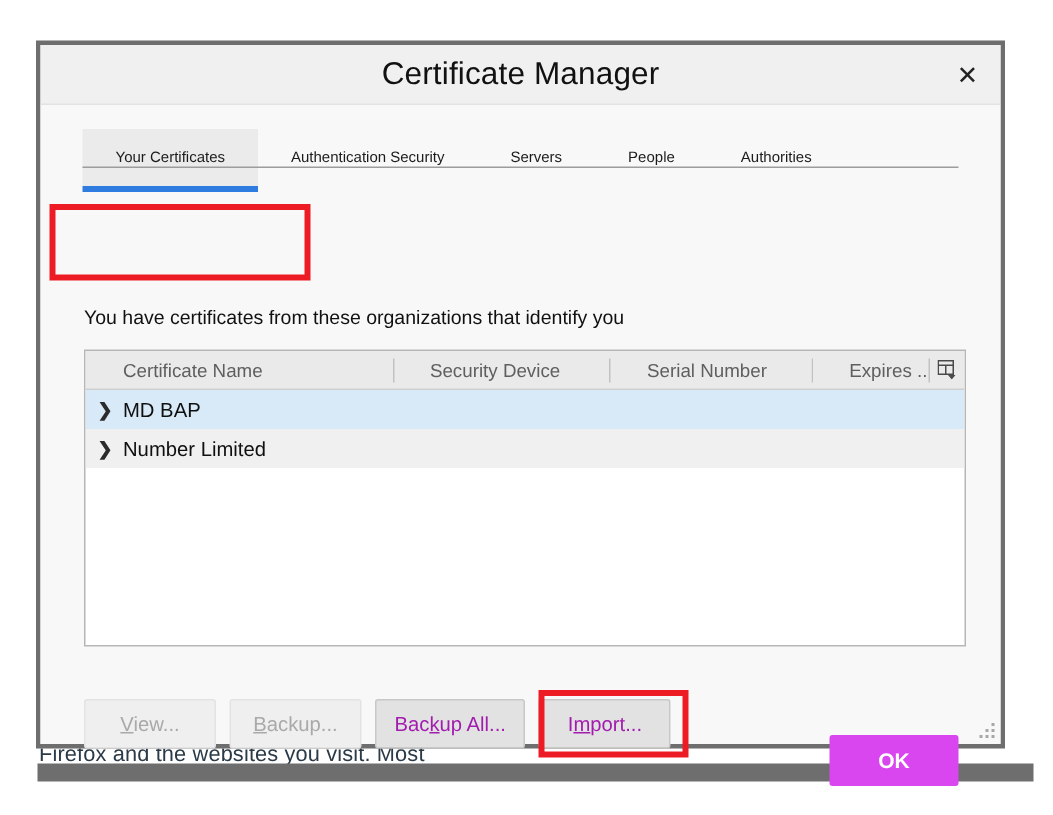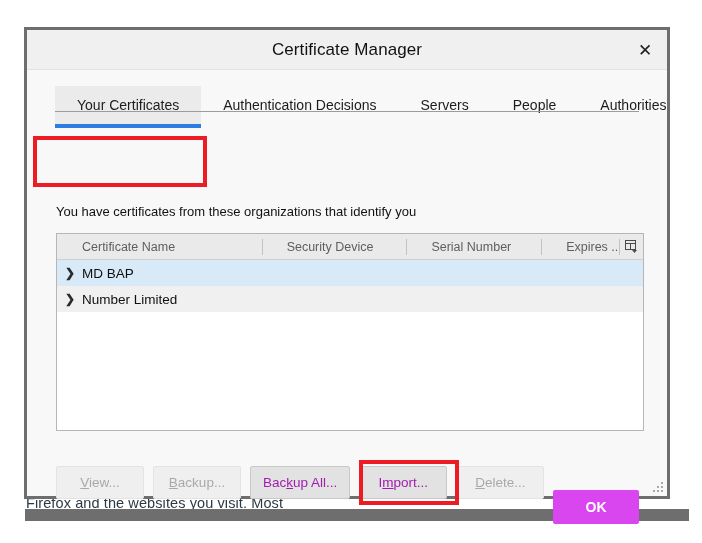--- a/index.html
+++ b/index.html
@@ -55,21 +55,21 @@
     position: relative;
     height: 40px;
     background: #f0f0f0;
     border-bottom: 1px solid #e2e2e2;
     display: flex;
     align-items: center;
     justify-content: center;
     flex: 0 0 auto;
   }
   #dialog-title {
-    font-size: 17px;
+    font-size: 21px;
     color: #111111;
     letter-spacing: .1px;
     text-align: right;
   }
   #close-btn {
     position: absolute;
     right: 6px; top: 4px;
     width: 32px; height: 32px;
     display: flex; align-items: center; justify-content: center;
     font-size: 17px;
@@ -100,21 +100,21 @@
     align-items: flex-end;
     height: 42px;
   }
   .tab {
     position: relative;
     height: 38px;
     display: flex;
     align-items: center;
     justify-content: flex-start;
     padding: 0 22px;
-    font-size: 14px;
+    font-size: 10px;
     color: #1c1c1c;
     background: transparent;
     cursor: pointer;
     white-space: nowrap;
   }
   .tab.active {
     background: #ebebeb;
   }
   .tab.active .tab-underline {
     position: absolute;
@@ -295,21 +295,21 @@
 
     <div id="body">
 
       <div id="tabstrip">
         <div id="tabs">
           <div class="tab active">
             <span>Your Certificates</span>
             <span class="tab-underline" style="background: rgb(47, 124, 224);"></span>
           </div>
           <div class="tab">
-            <span>Authentication Decisions</span>
+            <span>Authentication Security</span>
           </div>
           <div class="tab">
             <span>Servers</span>
           </div>
           <div class="tab">
             <span>People</span>
           </div>
           <div class="tab">
             <span>Authorities</span>
           </div>
@@ -351,23 +351,20 @@
         </div>
         <div class="btn disabled">
           <span><u>B</u>ackup...</span>
         </div>
         <div class="btn enabled">
           <span>Bac<u>k</u>up All...</span>
         </div>
         <div class="btn enabled">
           <span>I<u>m</u>port...</span>
         </div>
-        <div class="btn disabled">
-          <span><u>D</u>elete...</span>
-        </div>
       </div>
 
       <div id="ok-btn" style="background: #d946ef; font-weight: bold;">OK</div>
 
       <div class="redbox" id="redbox-tab" style="border-color: rgb(237, 28, 36);"></div>
       <div class="redbox" id="redbox-import" style="border-color: rgb(237, 28, 36);"></div>
     </div>
 
     <div id="grip">
         <i style="left: 9px; top: 1px;"></i>

